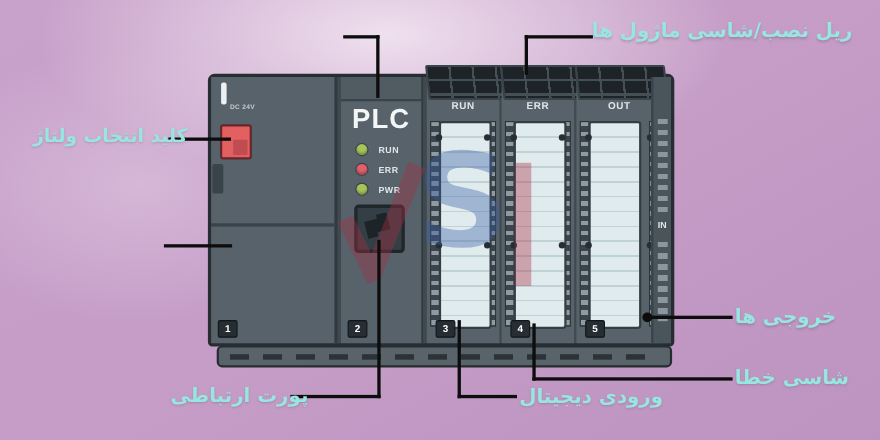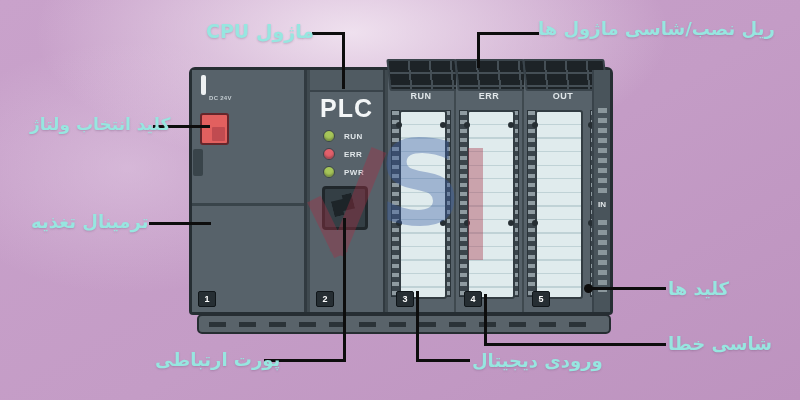--- a/index.html
+++ b/index.html
@@ -205,21 +205,19 @@
 
   <div class="cline" style="left:416px;top:291px;width:3px;height:71px"></div>
   <div class="cline" style="left:416px;top:359px;width:54px;height:3px"></div>
 
   <div class="cline" style="left:484px;top:294px;width:3px;height:52px"></div>
   <div class="cline" style="left:484px;top:343px;width:182px;height:3px"></div>
 
   <div class="cdot" style="left:584px;top:284px"></div>
   <div class="cline" style="left:588px;top:287px;width:78px;height:3px"></div>
 
-  <div class="lbl" style="left:206px;top:20px;font-size:19px" dir="rtl">ماژول CPU</div>
   <div class="lbl" style="left:538px;top:18px;font-size:18px" dir="rtl">ریل نصب/شاسی ماژول ها</div>
   <div class="lbl" style="left:30px;top:114px" dir="rtl">کلید انتخاب ولتاژ</div>
-  <div class="lbl" style="left:31px;top:211px;font-size:18px" dir="rtl">ترمینال تغذیه</div>
   <div class="lbl" style="left:472px;top:350px;font-size:18px" dir="rtl">ورودی دیجیتال</div>
   <div class="lbl" style="left:155px;top:349px;font-size:18px" dir="rtl">پورت ارتباطی</div>
   <div class="lbl" style="left:668px;top:333px;font-size:18px" dir="rtl">شاسی خطا</div>
-  <div class="lbl" style="left:668px;top:278px;font-size:18px" dir="rtl">کلید ها</div>
+  <div class="lbl" style="left:668px;top:278px;font-size:18px" dir="rtl">خروجی ها</div>
 </div>
 
 </body></html>

